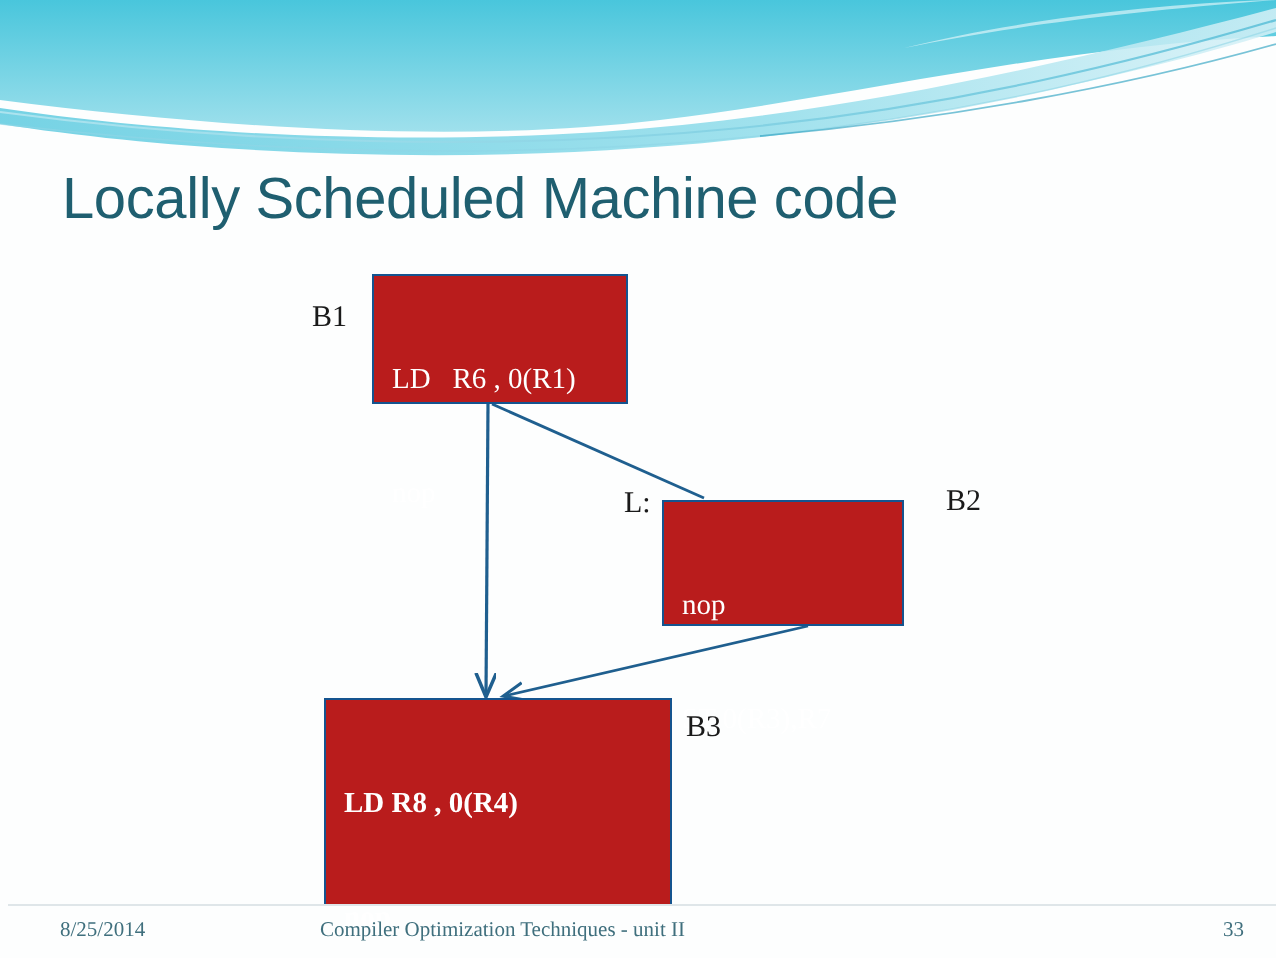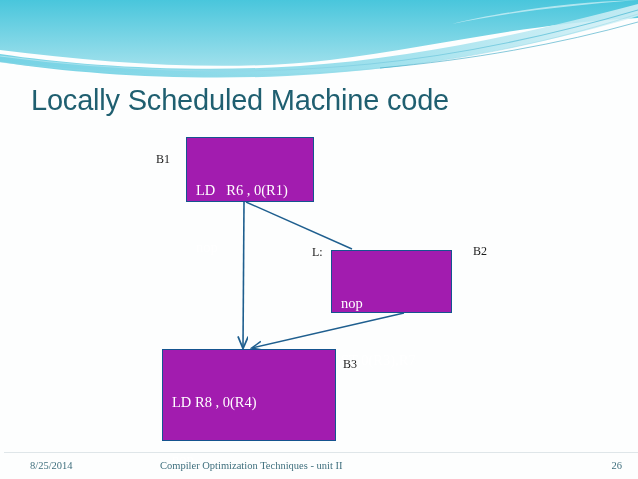--- a/index.html
+++ b/index.html
@@ -53,41 +53,41 @@
     position: absolute;
     left: 0; top: 0;
     width: 638px;
     height: 479px;
     pointer-events: none;
   }
 
   
   .code-block {
     position: absolute;
-    background: #a21caf;
+    background: #b91c1c;
     border: 1.5px solid #15548f;
     box-sizing: border-box;
     color: #ffffff;
     font-family: "Liberation Serif", serif;
     font-size: 14.5px;
     line-height: 19px;
     padding: 5px 0 4px 9px;
     white-space: pre;
   }
   .code-line { display: block; }
 
   #block-b1 { left: 186px; top: 137px; width: 128px; height: 65px; }
   #block-b2 { left: 331px; top: 250px; width: 121px; height: 63px; }
-  #block-b3 { left: 162px; top: 349px; width: 174px; height: 92px; }
+  #block-b3 { left: 162px; top: 349px; width: 174px; height: 104px; font-weight: bold; }
 
   
   .block-label {
     position: absolute;
     font-family: "Liberation Serif", serif;
-    font-size: 12px;
+    font-size: 15px;
     line-height: 17px;
     color: #1a1a1a;
     white-space: nowrap;
   }
   #label-b1 { left: 156px; top: 151px; }
   #label-l  { left: 312px; top: 244px; }
   #label-b2 { left: 473px; top: 243px; }
   #label-b3 { left: 343px; top: 356px; }
 
   
@@ -179,16 +179,16 @@
     <span class="code-line">LD R8 , 0(R4)</span>
     <span class="code-line">nop</span>
     
     
   </div>
   <div class="block-label" id="label-b3">B3</div>
 
   <div id="footer">
     <div class="footer-text" id="footer-date">8/25/2014</div>
     <div class="footer-text" id="footer-title">Compiler Optimization Techniques - unit II</div>
-    <div class="footer-text" id="footer-page">26</div>
+    <div class="footer-text" id="footer-page">33</div>
   </div>
 
 </div>
 
 </body></html>

